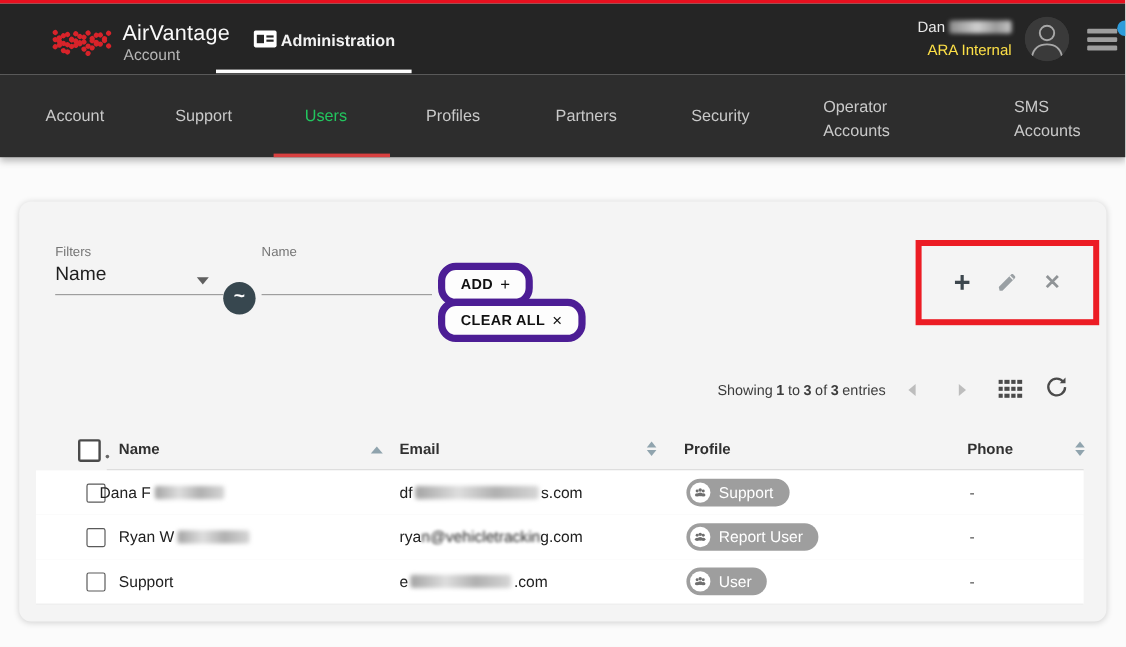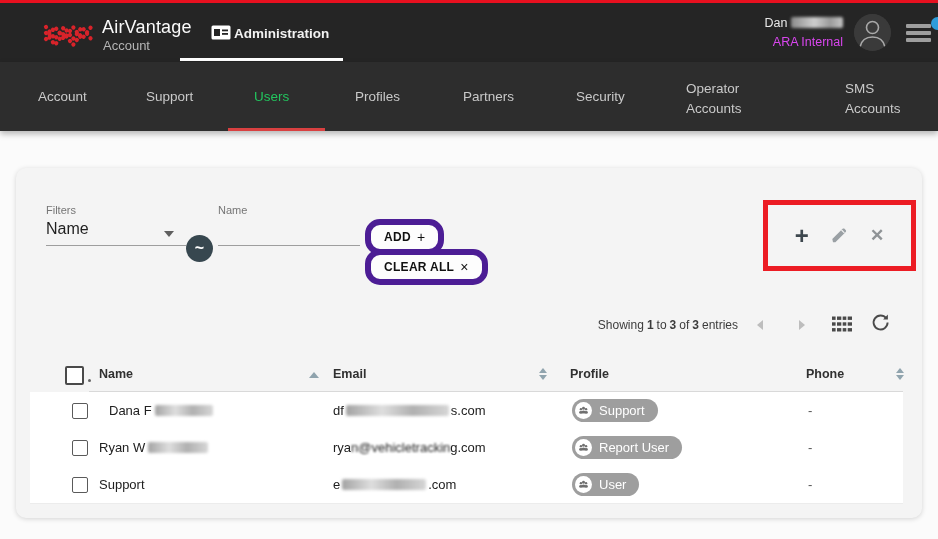--- a/index.html
+++ b/index.html
@@ -9,21 +9,21 @@
   .topline{position:absolute;left:0;top:0;width:938px;height:3px;background:#e8101f;}
   .appbar{position:absolute;left:0;top:3px;width:938px;height:59px;background:#252525;}
   .logo{position:absolute;left:42px;top:13px;}
   .brand-name{position:absolute;left:102px;top:14px;color:#fafafa;font-size:18px;font-weight:400;letter-spacing:.2px;}
   .brand-sub{position:absolute;left:103px;top:35px;color:#b5b5b5;font-size:13px;}
   .admin-tab{position:absolute;left:205px;top:0;height:59px;cursor:pointer;}
   .admin-icon{position:absolute;left:6px;top:22px;}
   .admin-label{position:absolute;left:29px;top:23px;color:#f2f2f2;font-size:13.5px;font-weight:700;white-space:nowrap;}
   .admin-underline{position:absolute;left:180px;top:55px;width:163px;height:3px;background:#ffffff;}
   .user-name{position:absolute;left:735px;top:13px;width:108px;text-align:right;color:#e8e8e8;font-size:12.5px;white-space:nowrap;}
-  .user-org{position:absolute;left:735px;top:32px;width:108px;text-align:right;color:#d946ef;font-size:12.5px;}
+  .user-org{position:absolute;left:735px;top:32px;width:108px;text-align:right;color:#fde047;font-size:12.5px;}
   .avatar{position:absolute;left:854px;top:11px;width:37px;height:37px;border-radius:50%;overflow:hidden;background:#3a3a3a;cursor:pointer;}
   .hamburger{position:absolute;left:906px;top:21px;width:26px;height:19px;cursor:pointer;}
   .hamburger .bar{position:absolute;left:0;width:25px;height:4px;border-radius:1px;background:#9e9e9e;}
   .bluedot{position:absolute;left:931px;top:14px;width:13px;height:13px;border-radius:50%;background:#2d9cdb;}
   
   .navbar{position:absolute;left:0;top:62px;width:938px;height:69px;background:#2d2d2d;box-shadow:0 3px 6px rgba(0,0,0,.28);}
   .nav-item{position:absolute;color:#c9c9c9;font-size:13.5px;cursor:pointer;white-space:nowrap;top:27px;}
   .nav-item.two-line{top:17px;line-height:19.5px;white-space:normal;}
   .nav-item.active{color:#22c55e;}
   .nav-underline{position:absolute;left:228px;top:66px;width:97px;height:3px;background:#d84040;}
@@ -216,21 +216,21 @@
       <span class="th" style="left:776px">Phone</span>
       <div class="sort-ud" style="left:866px;top:10px">
           <div class="u"></div>
           <div class="d"></div>
         </div>
       <div class="thead-line"></div>
     </div>
 
     <div class="trow" style="top:224px">
       <div class="cb small" style="left:42px;top:11px"></div>
-      <span class="cell" style="left:79px">
+      <span class="cell" style="left:53px">
         <span>Dana F</span><span class="redact" style="width:58px;margin-left:3px"></span>
       </span>
       <span class="cell" style="left:303px">
         <span>df</span><span class="redact" style="width:103px;margin:0 2px"></span><span>s.com</span>
       </span>
       <span class="badge">
         <span class="bico">
           <svg width="11" height="11" viewBox="0 0 16 16" fill="#6f6f6f">
             <circle cx="4.3" cy="6" r="1.8"></circle>
               <circle cx="11.7" cy="6" r="1.8"></circle>

